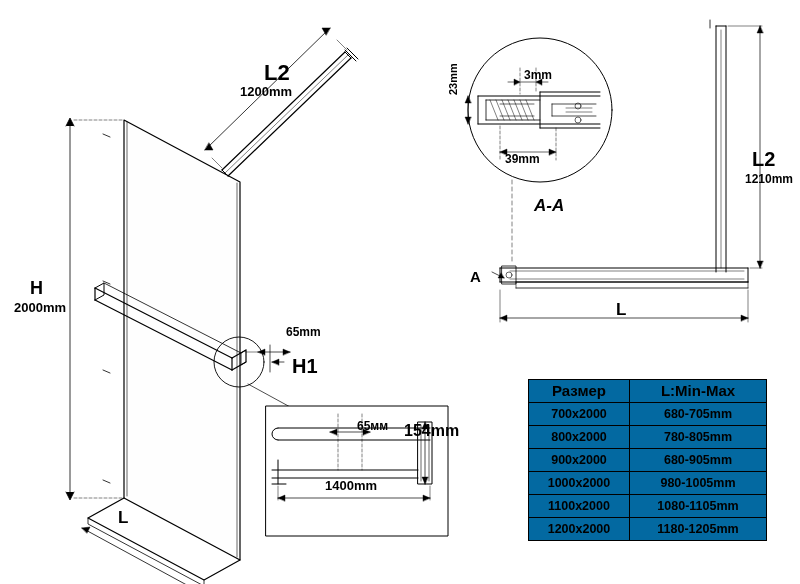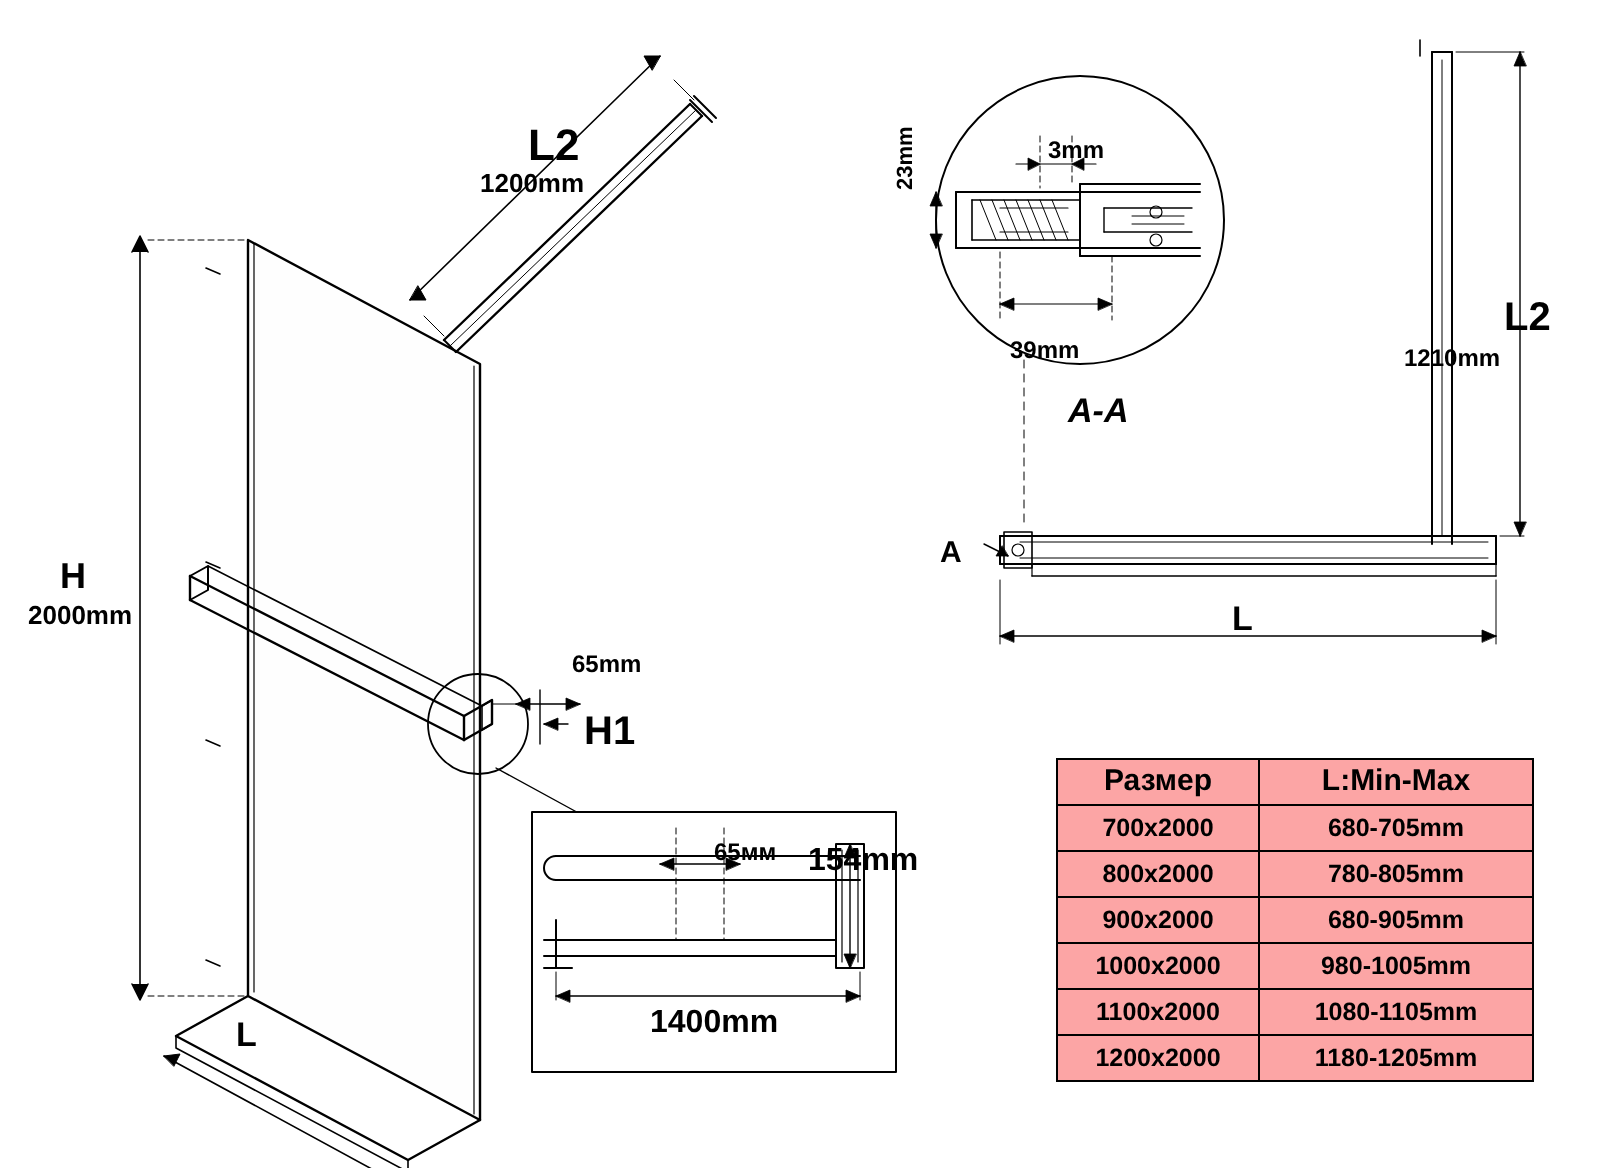--- a/index.html
+++ b/index.html
@@ -13,21 +13,21 @@
   }
   .stage{position:absolute;left:0;top:0;width:800px;height:485px;}
   svg{position:absolute;left:0;top:0;width:800px;height:584px;}
   .lbl{position:absolute;font-family:"Liberation Sans", sans-serif;color:#000;white-space:nowrap;}
   .b{font-weight:bold;}
   
   .tbl{
     position:absolute;left:528px;top:379px;
     border-collapse:collapse;
     font-family:"Liberation Sans", sans-serif;
-    background:#fca5a5;
+    background:#0369a1;
   }
   .tbl td,.tbl th{
     border:1px solid #000;
     padding:2px 4px;
     text-align:center;
     font-size:12.5px;
     font-weight:bold;
     height:18px;
     line-height:16px;
   }
@@ -223,30 +223,30 @@
   <div class="lbl b" style="left:30px;top:278px;font-size:18px;">H</div>
   <div class="lbl b" style="left:14px;top:300px;font-size:13px;">2000mm</div>
 
   <div class="lbl b" style="left:118px;top:508px;font-size:17px;">L</div>
 
   <div class="lbl b" style="left:286px;top:325px;font-size:12px;">65mm</div>
   <div class="lbl b" style="left:292px;top:355px;font-size:20px;">H1</div>
 
   <div class="lbl b" style="left:357px;top:419px;font-size:12px;">65мм</div>
   <div class="lbl b" style="left:404px;top:422px;font-size:16px;">154mm</div>
-  <div class="lbl b" style="left:325px;top:503px;font-size:16px;">1400mm</div>
+  <div class="lbl b" style="left:325px;top:478px;font-size:13px;">1400mm</div>
 
   <div class="lbl b" style="left:524px;top:68px;font-size:12px;text-align:center;">3mm</div>
   <div class="lbl b" style="left:447px;top:95px;font-size:11px;transform:rotate(-90deg);transform-origin:left top;">23mm</div>
-  <div class="lbl b" style="left:505px;top:168px;font-size:12px;">39mm</div>
+  <div class="lbl b" style="left:505px;top:152px;font-size:12px;">39mm</div>
   <div class="lbl b" style="left:534px;top:196px;font-size:17px;font-style:italic;">A-A</div>
   <div class="lbl b" style="left:470px;top:268px;font-size:15px;">A</div>
 
   <div class="lbl b" style="left:752px;top:148px;font-size:20px;">L2</div>
-  <div class="lbl b" style="left:702px;top:172px;font-size:12px;">1210mm</div>
+  <div class="lbl b" style="left:745px;top:172px;font-size:12px;">1210mm</div>
   <div class="lbl b" style="left:616px;top:300px;font-size:17px;">L</div>
 
   <table class="tbl">
     <thead>
       <tr>
         <th class="sz">Размер</th>
         <th class="rg">L:Min-Max</th>
       </tr>
     </thead>
     <tbody>

